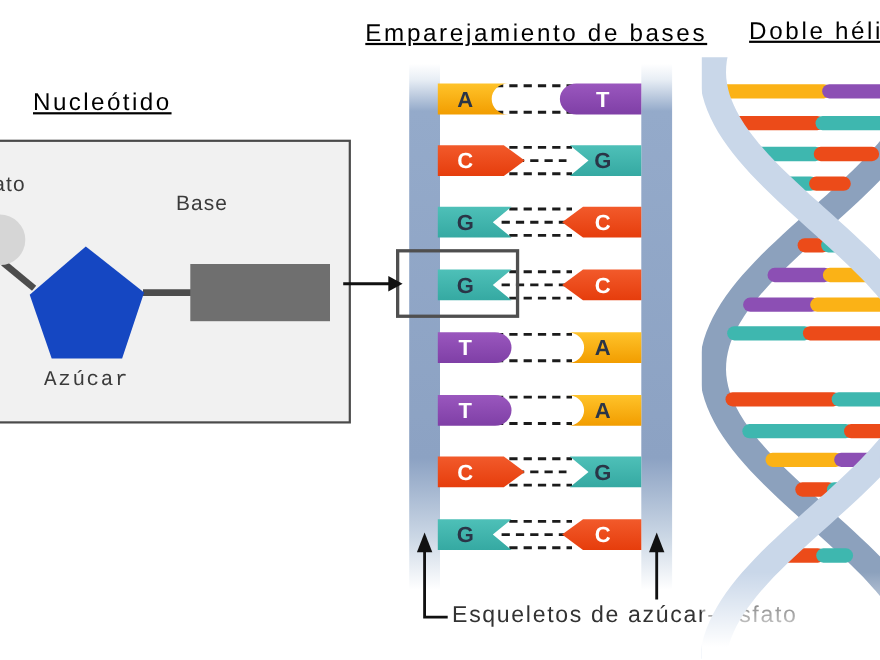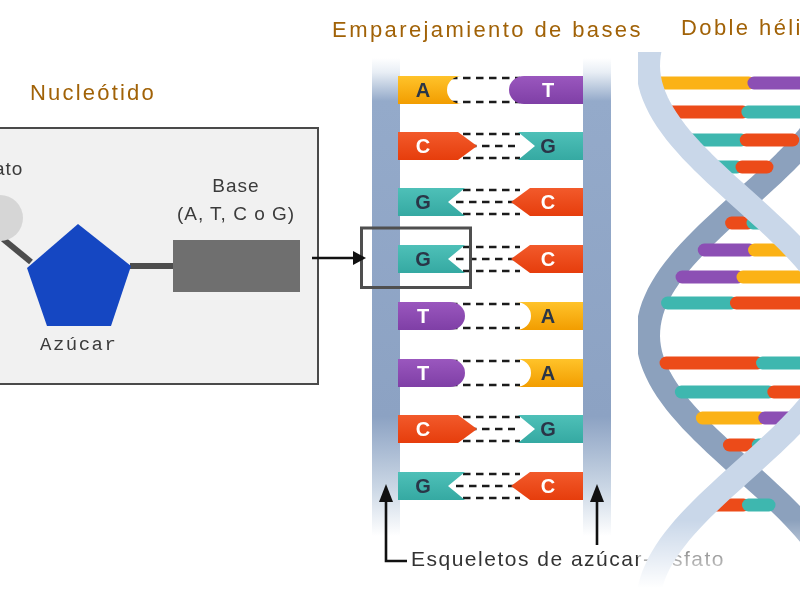--- a/index.html
+++ b/index.html
@@ -1,25 +1,25 @@
 <!DOCTYPE html>
 <html><head>
 <meta charset="utf-8">
 <style>
   html,body{margin:0;padding:0;width:800px;height:600px;overflow:hidden;background:#fff;}
   .stage{position:relative;width:800px;height:600px;font-family:"Liberation Sans",sans-serif;color:#3b3b3b;}
   .abs{position:absolute;}
-  .title{font-size:22px;letter-spacing:2.2px;color:#a16207;white-space:nowrap;}
+  .title{font-size:22px;letter-spacing:2.2px;color:#000000;white-space:nowrap;text-decoration:underline;}
   .t-nucleotide{left:30px;top:80px;width:177px;text-align:left;}
   .t-pairing{left:315px;top:17px;width:345px;text-align:center;letter-spacing:2.4px;}
   .t-helix{left:681px;top:15px;letter-spacing:2.4px;}
   .panel{left:-6px;top:127px;width:325px;height:258px;border:2.5px solid #4a4a4a;background:#F1F1F1;box-sizing:border-box;}
   .plabel{font-size:19px;letter-spacing:1px;color:#3b3b3b;white-space:nowrap;}
   .lbl-fosfato{left:-47px;top:158px;}
-  .lbl-base{left:160px;top:172px;width:152px;text-align:center;line-height:28px;}
+  .lbl-base{left:160px;top:172px;width:152px;line-height:28px;}
   .lbl-azucar{left:40px;top:334px;letter-spacing:1.5px;font-family:Liberation Mono, monospace;}
   .lbl-backbone{left:411px;top:547px;font-size:21px;letter-spacing:1.5px;white-space:nowrap;color:#333;}
   svg{position:absolute;overflow:hidden;}
   .svg-panel{left:0;top:127px;}
   .svg-pairing{left:300px;top:50px;}
   .svg-helix{left:638px;top:52px;}
 </style>
 </head>
 <body>
 
@@ -35,21 +35,20 @@
     <line x1="3" y1="239" x2="31" y2="262" stroke="#4d4d4d" stroke-width="6"></line>
     <circle cx="0" cy="218" r="23" fill="#D6D6D6"></circle>
     <line x1="130" y1="266" x2="176" y2="266" stroke="#4d4d4d" stroke-width="6"></line>
     <polygon points="78,224 131,266 111,326 47,326 27,268" fill="#1547C2"></polygon>
     <rect x="173" y="240" width="127" height="52" fill="#6F6F6F"></rect>
   </svg>
 
   <div class="abs plabel lbl-fosfato">Fosfato</div>
   <div class="abs plabel lbl-base">
     <div>Base</div>
-    <div>(A, T, C o G)</div>
   </div>
   <div class="abs plabel lbl-azucar">Azúcar</div>
 
   <svg class="svg-pairing" width="330" height="532" viewBox="300 50 330 532">
     <defs>
       <linearGradient id="bbGrad" x1="0" y1="0" x2="0" y2="1">
         <stop offset="0" stop-color="#FFFFFF"></stop>
         <stop offset="0.03" stop-color="#E8EEF5"></stop>
         <stop offset="0.09" stop-color="#94AACA"></stop>
         <stop offset="0.75" stop-color="#8CA2C3"></stop>

